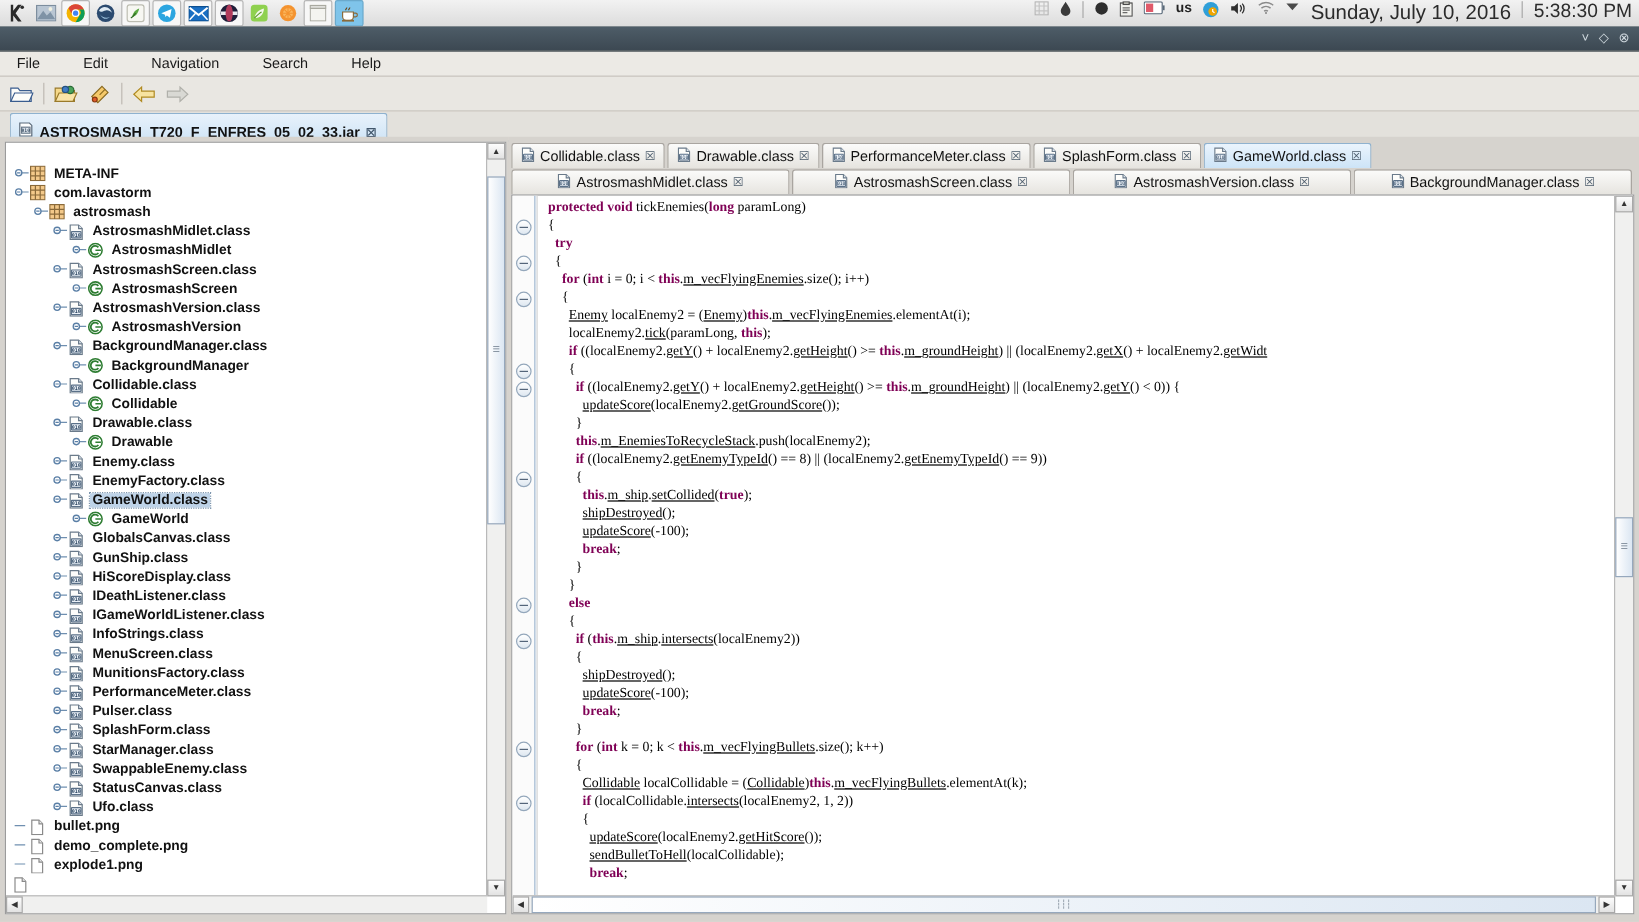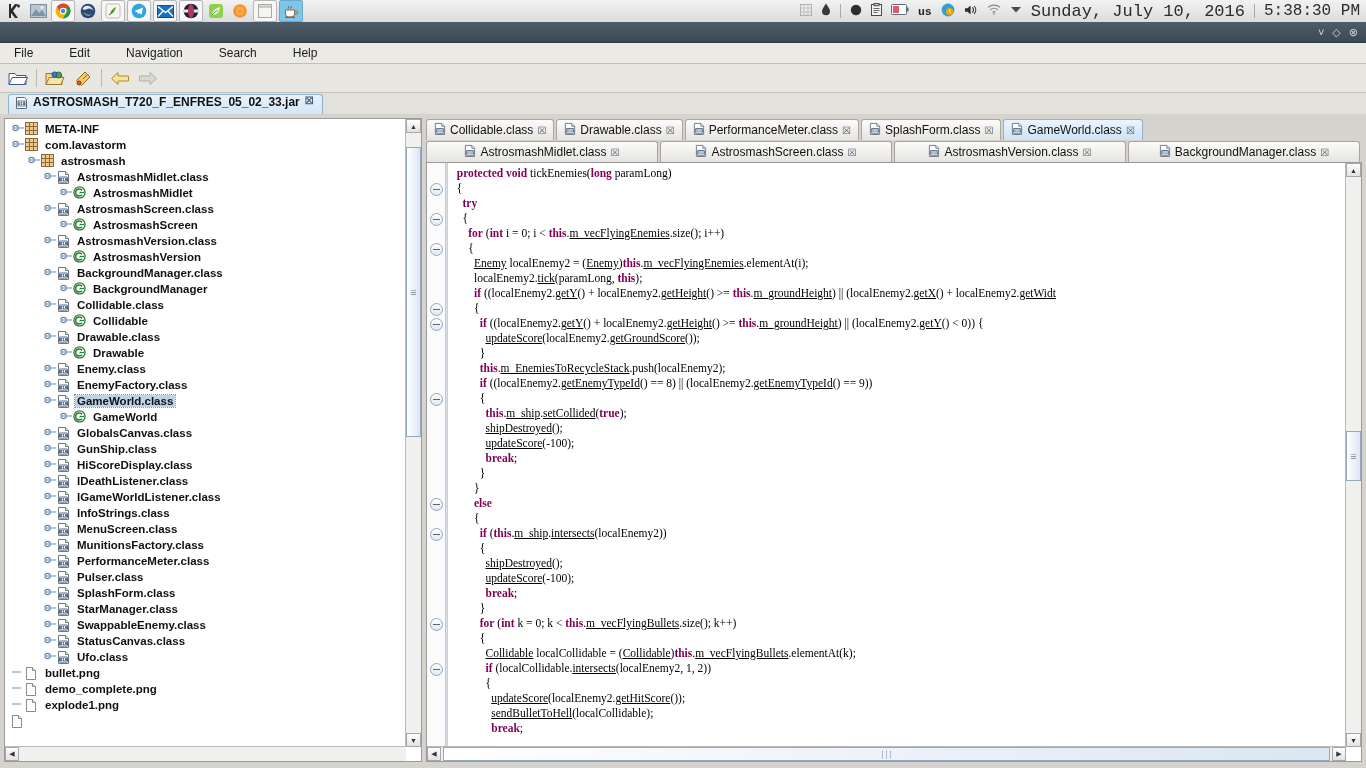--- a/index.html
+++ b/index.html
@@ -13,22 +13,22 @@
     position:absolute;left:0;top:0;width:1366px;height:22px;
     background:linear-gradient(#f2f2f2,#dcdcdc);
     border-bottom:1px solid #9aa4ad;
     display:flex;align-items:center;
   }
   .tb-icon{width:22px;height:20px;margin:0 1px;display:flex;align-items:center;justify-content:center;
      border-radius:2px;position:relative;}
   .tb-icon.boxed{border:1px solid #b6b6b6;background:#f7f7f7;}
   .tb-icon.active{background:#7fc4ea;border:1px solid #6aa9cc;}
   #tb-left{display:flex;align-items:center;padding-left:2px;}
-  #tb-right{margin-left:auto;display:flex;align-items:center;padding-right:6px;gap:9px;
-     font-size:11px;color:#3a3a3a;font-family:Liberation Mono, monospace;}
+  #tb-right{margin-left:auto;display:flex;padding-right:6px;gap:9px;
+     font-size:11px;color:#3a3a3a;}
   #tb-clock{font-size:16px;color:#2c2c2c;letter-spacing:0px;}
   #tb-date{font-size:17px;color:#2b2b2b;}
   .sep{width:1px;height:14px;background:#a9a9a9;}
   .kbd-lang{font-size:11.5px;font-weight:bold;color:#222;}
 
   
   #win{position:absolute;left:0;top:22px;width:1366px;height:746px;background:#d6d3ce;}
   #titlebar{
     height:20px;background:linear-gradient(#4e5d68,#3c4852);
     display:flex;align-items:center;position:relative;
@@ -49,34 +49,34 @@
   
   #toolbar{height:28px;background:#e9e7e2;border-bottom:1px solid #c3bfb8;
      display:flex;align-items:center;padding-left:4px;}
   .tbtn{width:28px;height:24px;display:flex;align-items:center;justify-content:center;}
   .tb-sep{width:1px;height:18px;background:#bdb9b2;margin:0 4px;}
 
   
   #jartabs{height:24px;background:#e3e1dc;border-bottom:1px solid #9fb6cc;
      display:flex;align-items:flex-end;padding-left:8px;}
   #jartab{
-    display:flex;align-items:flex-start;gap:5px;height:22px;padding:0 8px 0 6px;
+    display:flex;align-items:flex-end;gap:5px;height:22px;padding:0 8px 0 6px;
     background:linear-gradient(#e8f2fb,#cfe4f6);
     border:1px solid #8fb2cf;border-bottom:none;
     border-radius:3px 3px 0 0;font-size:12px;font-weight:bold;color:#111;
   }
 
   
   #main{position:absolute;left:0;top:92px;right:0;bottom:0;display:flex;}
   #leftpane{width:424px;background:#d6d3ce;padding:4px 2px 6px 4px;box-sizing:border-box;}
   #treebox{
     width:100%;height:100%;background:#fff;border:1px solid #9b9b9b;
     position:relative;overflow:hidden;box-sizing:border-box;
   }
-  #tree{position:absolute;left:0;top:0;right:16px;bottom:14px;overflow:hidden;padding-top:2px;}
+  #tree{position:absolute;left:0;top:0;right:16px;bottom:14px;overflow:hidden;padding-top:18px;}
   .trow{height:16px;display:flex;align-items:center;font-size:11.5px;font-weight:bold;color:#111;
         white-space:nowrap;}
   .trow.sel .tlabel{background:#bed3e8;outline:1px dotted #7d96ae;}
   .tlabel{padding:0 2px;}
   .ind{display:inline-block;}
   .handle{width:14px;display:inline-block;text-align:center;color:#5a7fa6;font-size:10px;}
 
   
   .ico{width:15px;height:14px;display:inline-block;position:relative;margin-right:3px;flex:0 0 auto;}
   .ico svg{display:block;}

